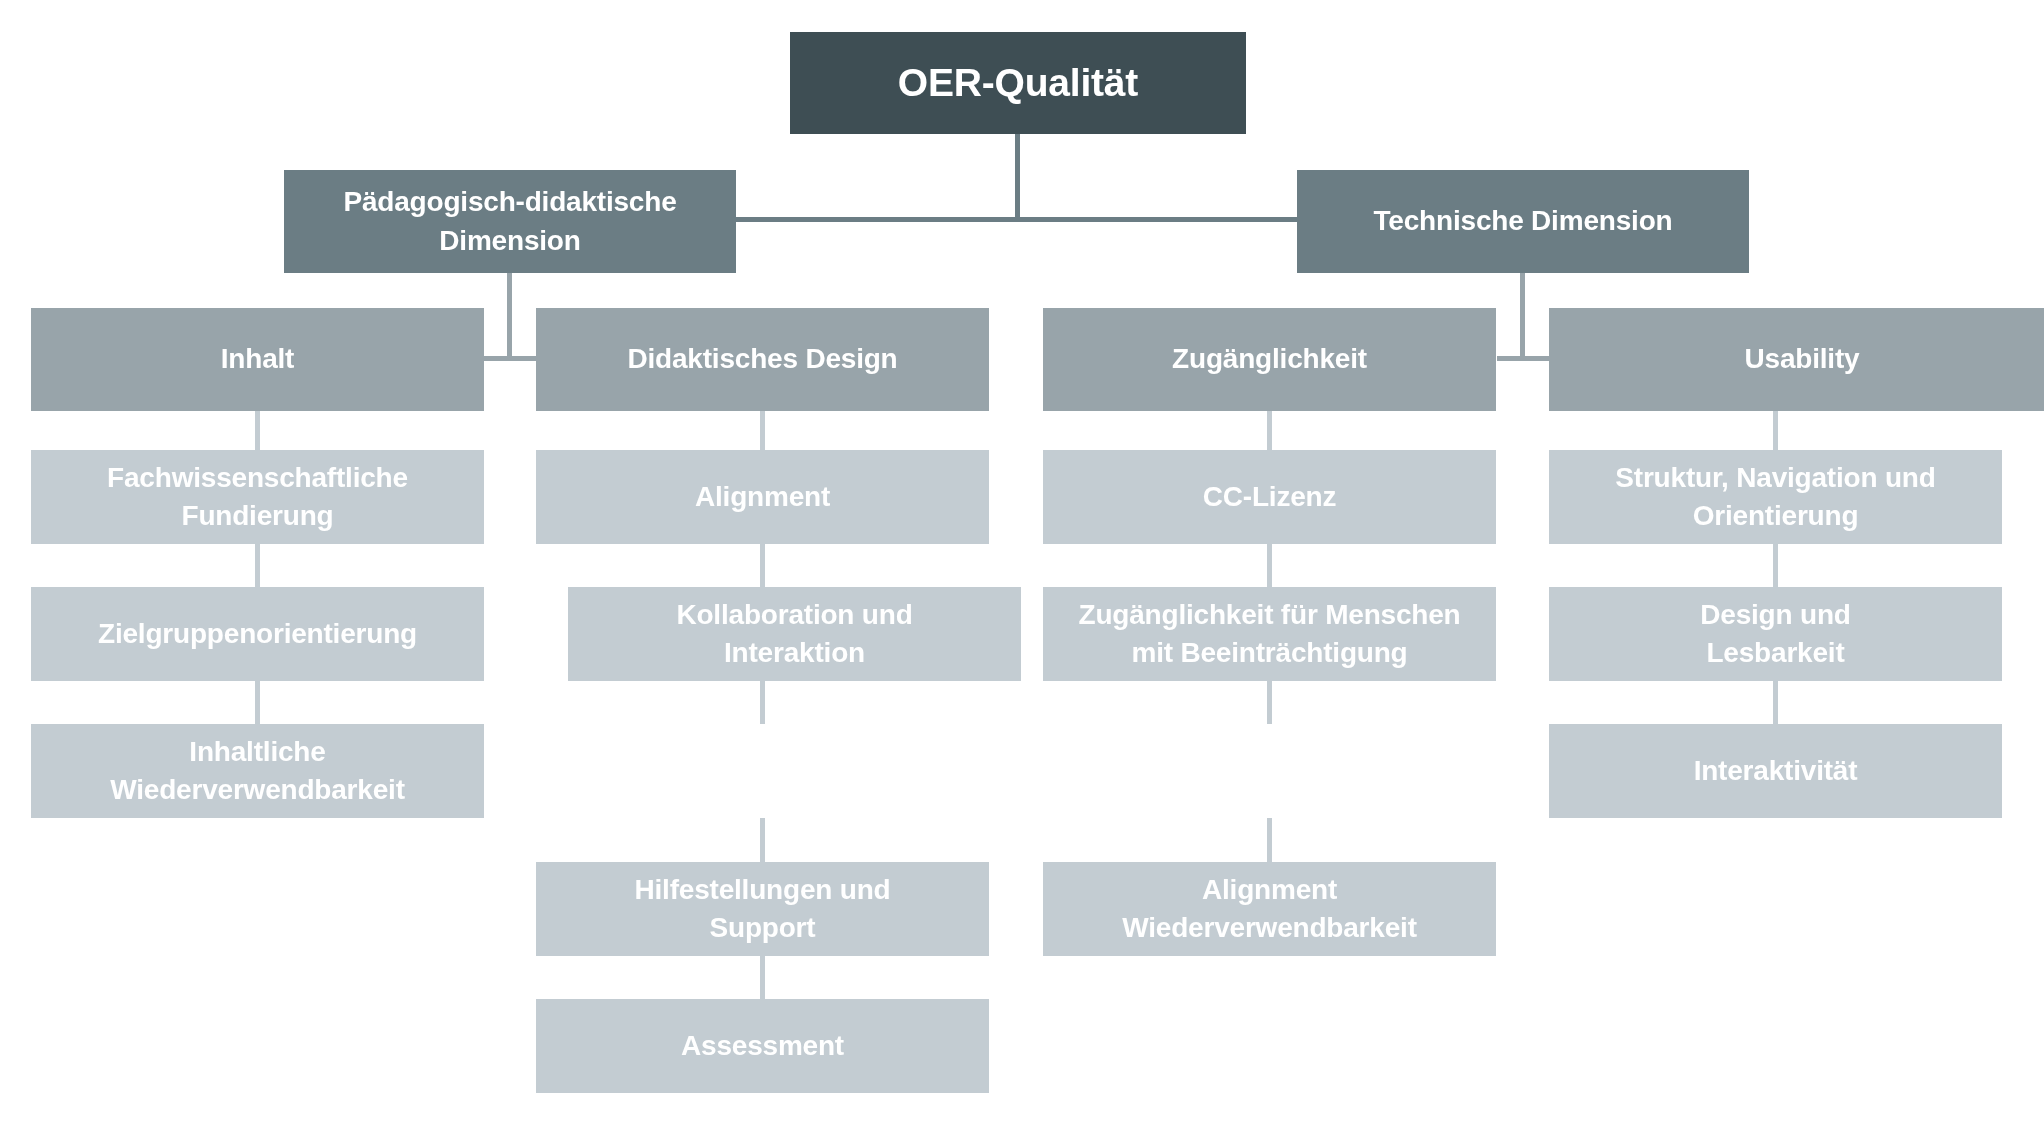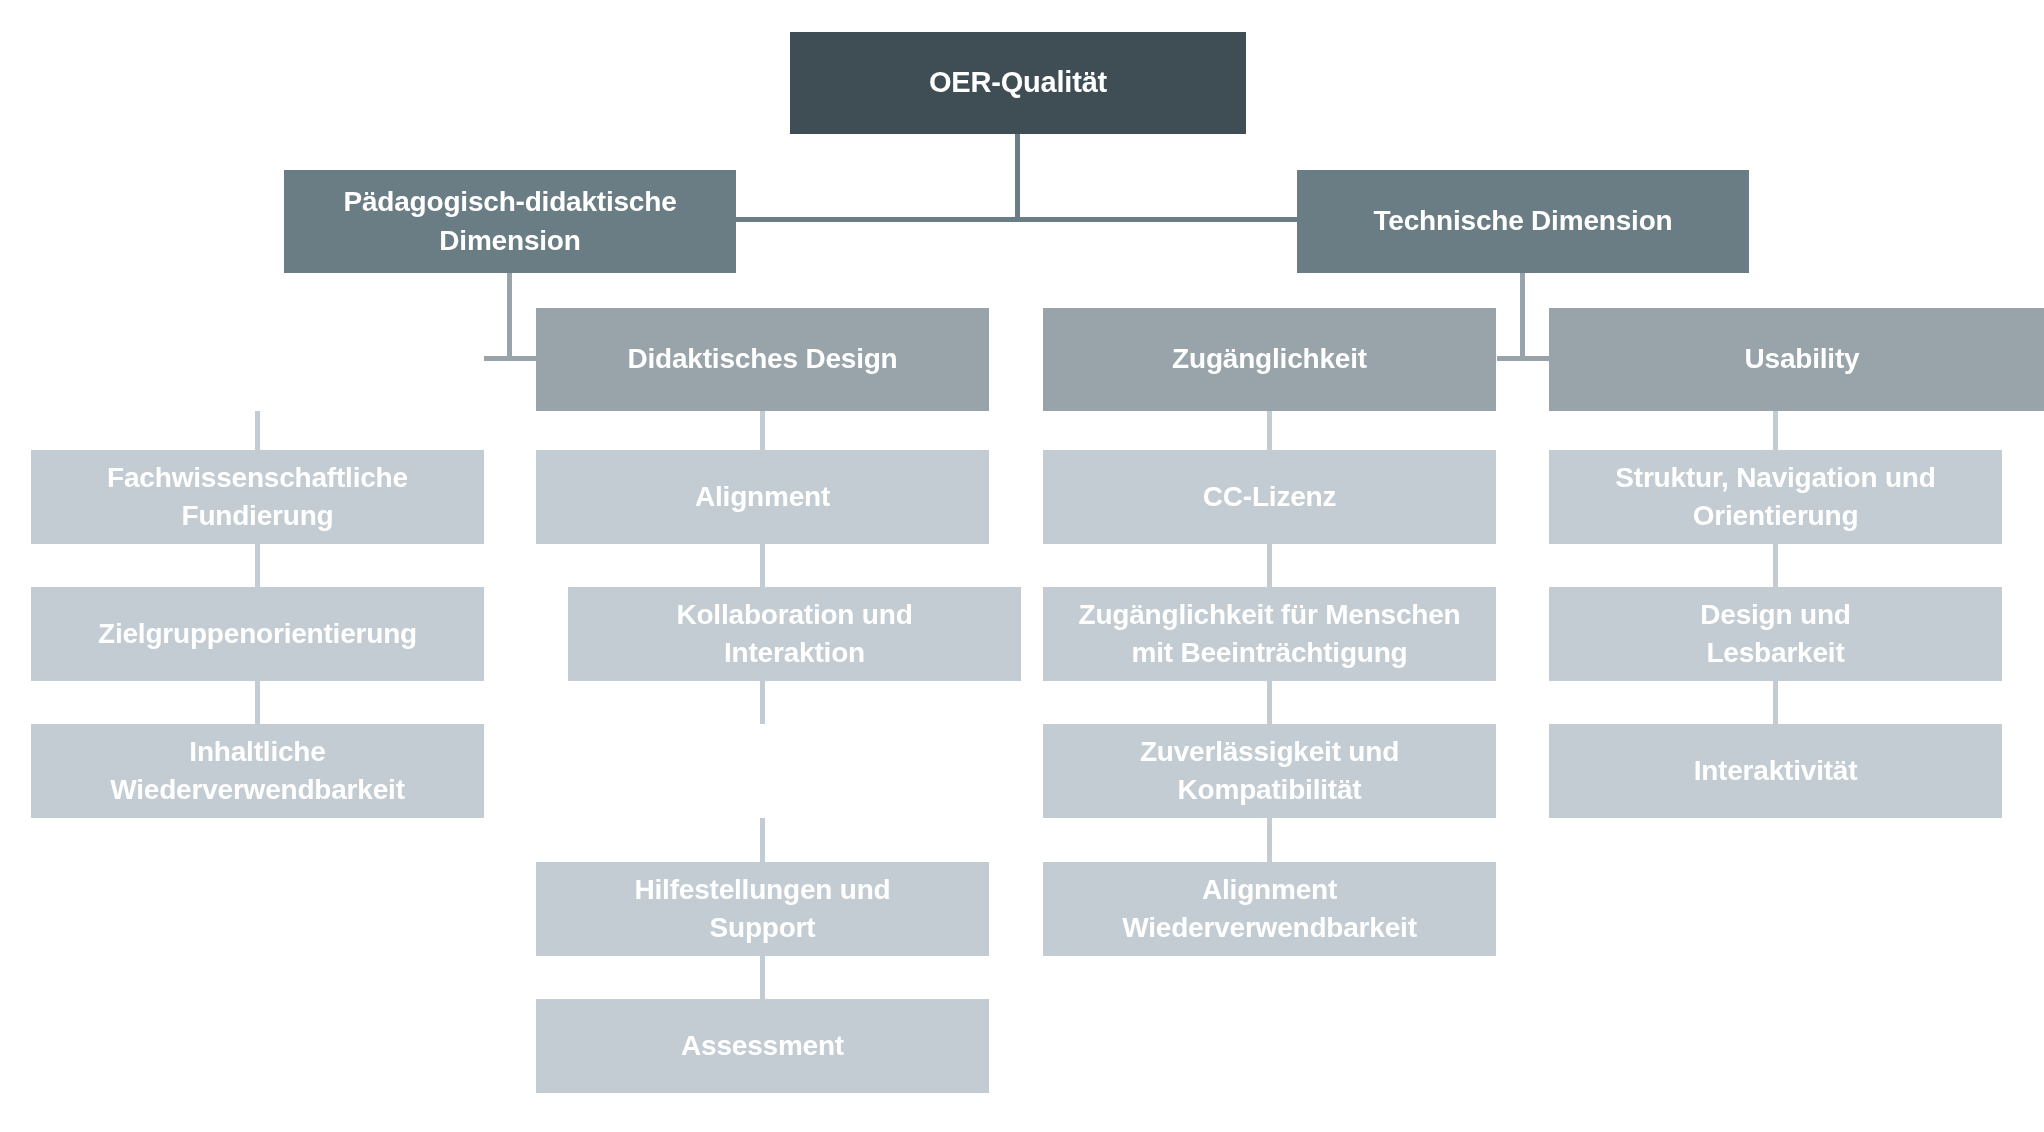--- a/index.html
+++ b/index.html
@@ -26,21 +26,21 @@
     text-align: center;
     box-sizing: border-box;
     padding: 4px 10px;
     color: var(--color-text, #FFFFFF);
     font-weight: 700;
     font-size: 28px;
     line-height: 1.36;
     letter-spacing: -0.2px;
     white-space: pre-line;
   }
-  .l1 { background: var(--color-level1, #3E4E54); font-size: 29px; }
+  .l1 { background: var(--color-level1, #3E4E54); font-size: 39px; }
   .l2 { background: var(--color-level2, #6B7D84); }
   .l3 { background: var(--color-level3, #98A4AA); }
   .l4 { background: var(--color-level4, #C3CCD2); }
   .connector { position: absolute; }
   .c-dark  { background: var(--color-level2, #6B7D84); }
   .c-mid   { background: var(--color-level3, #98A4AA); }
   .c-light { background: var(--color-level4, #C3CCD2); }
 </style>
 </head>
 <body>
@@ -74,42 +74,41 @@
   <div class="connector c-light" style="left:1773px; top:411px; width:5px; height:39px;"></div>
   <div class="connector c-light" style="left:1773px; top:544px; width:5px; height:43px;"></div>
   <div class="connector c-light" style="left:1773px; top:681px; width:5px; height:43px;"></div>
 
   <div class="node l1" style="left:790px; top:32px; width:456px; height:102px;">OER-Qualität</div>
 
   <div class="node l2" style="left:284px; top:170px; width:452px; height:103px;">Pädagogisch-didaktische
 Dimension</div>
   <div class="node l2" style="left:1297px; top:170px; width:452px; height:103px;">Technische Dimension</div>
 
+  <div class="node l3" style="left:31px; top:308px; width:453px; height:103px;">Inhalt</div>
   <div class="node l3" style="left:536px; top:308px; width:453px; height:103px;">Didaktisches Design</div>
   <div class="node l3" style="left:1043px; top:308px; width:453px; height:103px;">Zugänglichkeit</div>
   <div class="node l3" style="left:1549px; top:308px; width:506px; height:103px;">Usability</div>
 
   <div class="node l4" style="left:31px; top:450px; width:453px; height:94px;">Fachwissenschaftliche
 Fundierung</div>
   <div class="node l4" style="left:31px; top:587px; width:453px; height:94px;">Zielgruppenorientierung</div>
   <div class="node l4" style="left:31px; top:724px; width:453px; height:94px;">Inhaltliche
 Wiederverwendbarkeit</div>
 
   <div class="node l4" style="left:536px; top:450px; width:453px; height:94px;">Alignment</div>
   <div class="node l4" style="left:536px; top:587px; width:453px; height:94px;margin-left:32px;">Kollaboration und
 Interaktion</div>
   <div class="node l4" style="left:536px; top:862px; width:453px; height:94px;">Hilfestellungen und
 Support</div>
   <div class="node l4" style="left:536px; top:999px; width:453px; height:94px;">Assessment</div>
 
   <div class="node l4" style="left:1043px; top:450px; width:453px; height:94px;">CC-Lizenz</div>
   <div class="node l4" style="left:1043px; top:587px; width:453px; height:94px;">Zugänglichkeit für Menschen
 mit Beeinträchtigung</div>
-  <div class="node l4" style="left:1043px; top:724px; width:453px; height:94px;">Zuverlässigkeit und
-Kompatibilität</div>
   <div class="node l4" style="left:1043px; top:862px; width:453px; height:94px;">Alignment
 Wiederverwendbarkeit</div>
 
   <div class="node l4" style="left:1549px; top:450px; width:453px; height:94px;">Struktur, Navigation und
 Orientierung</div>
   <div class="node l4" style="left:1549px; top:587px; width:453px; height:94px;">Design und
 Lesbarkeit</div>
   <div class="node l4" style="left:1549px; top:724px; width:453px; height:94px;">Interaktivität</div>
 
 </div>

